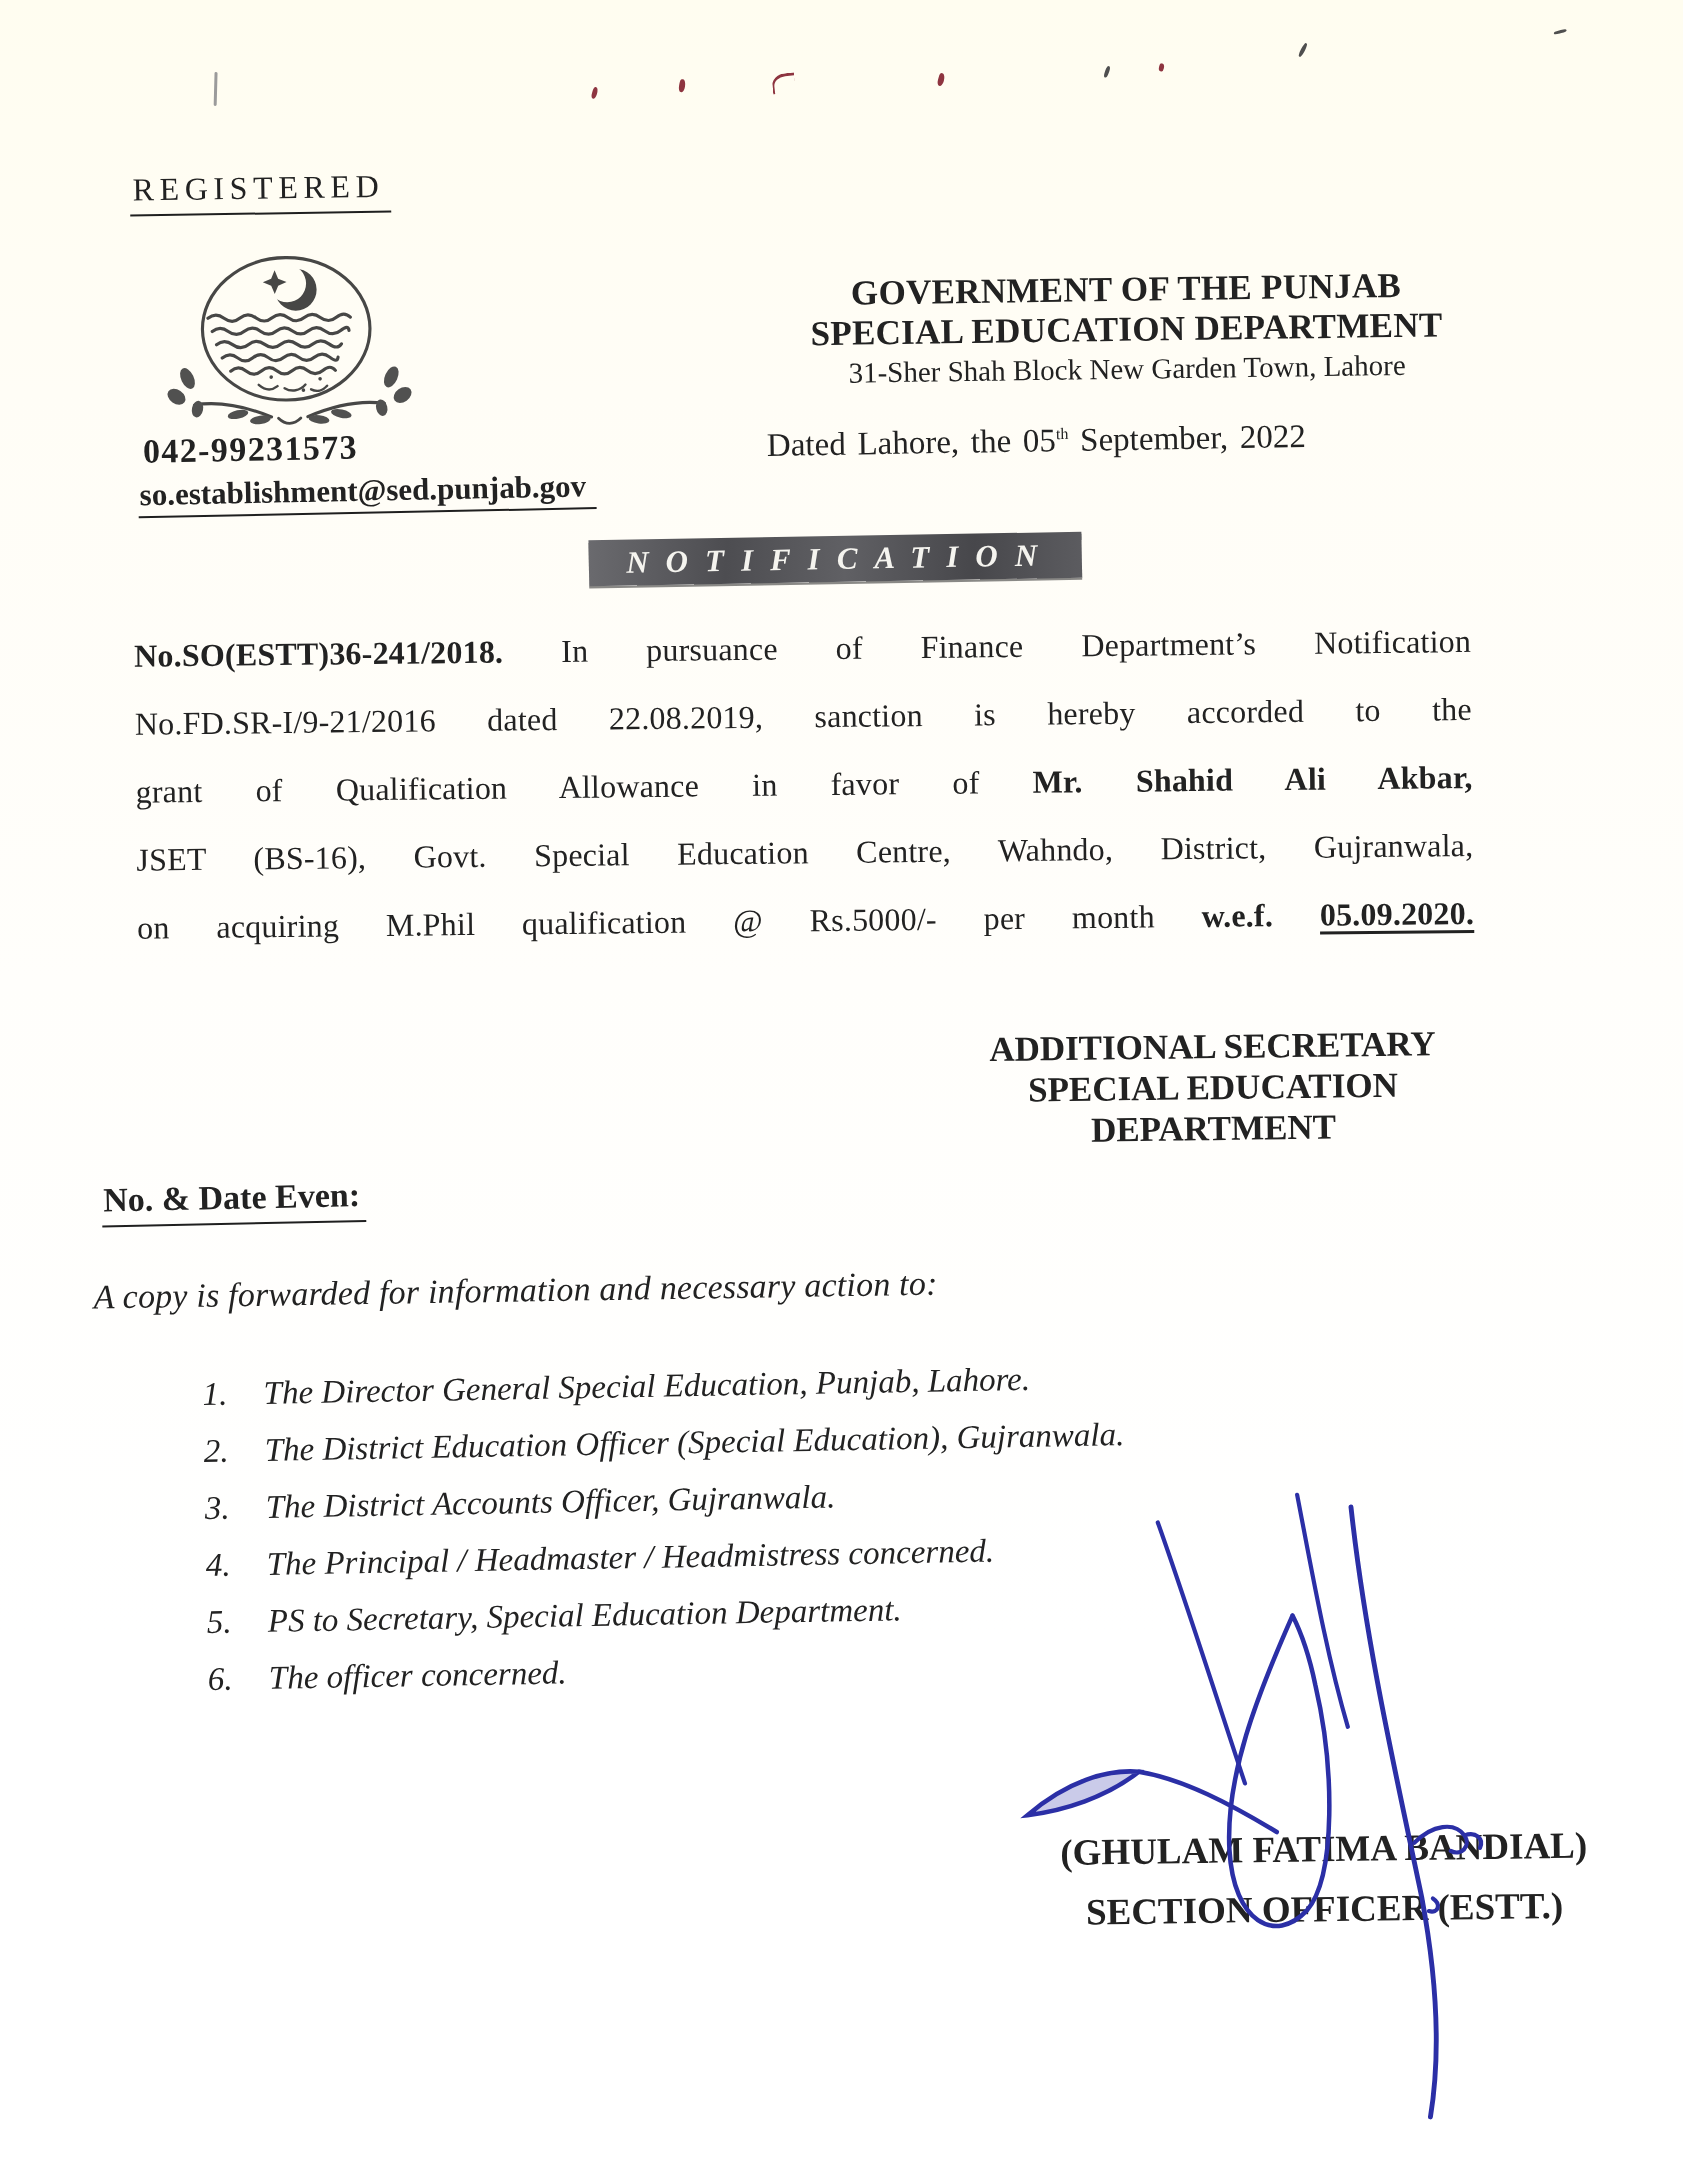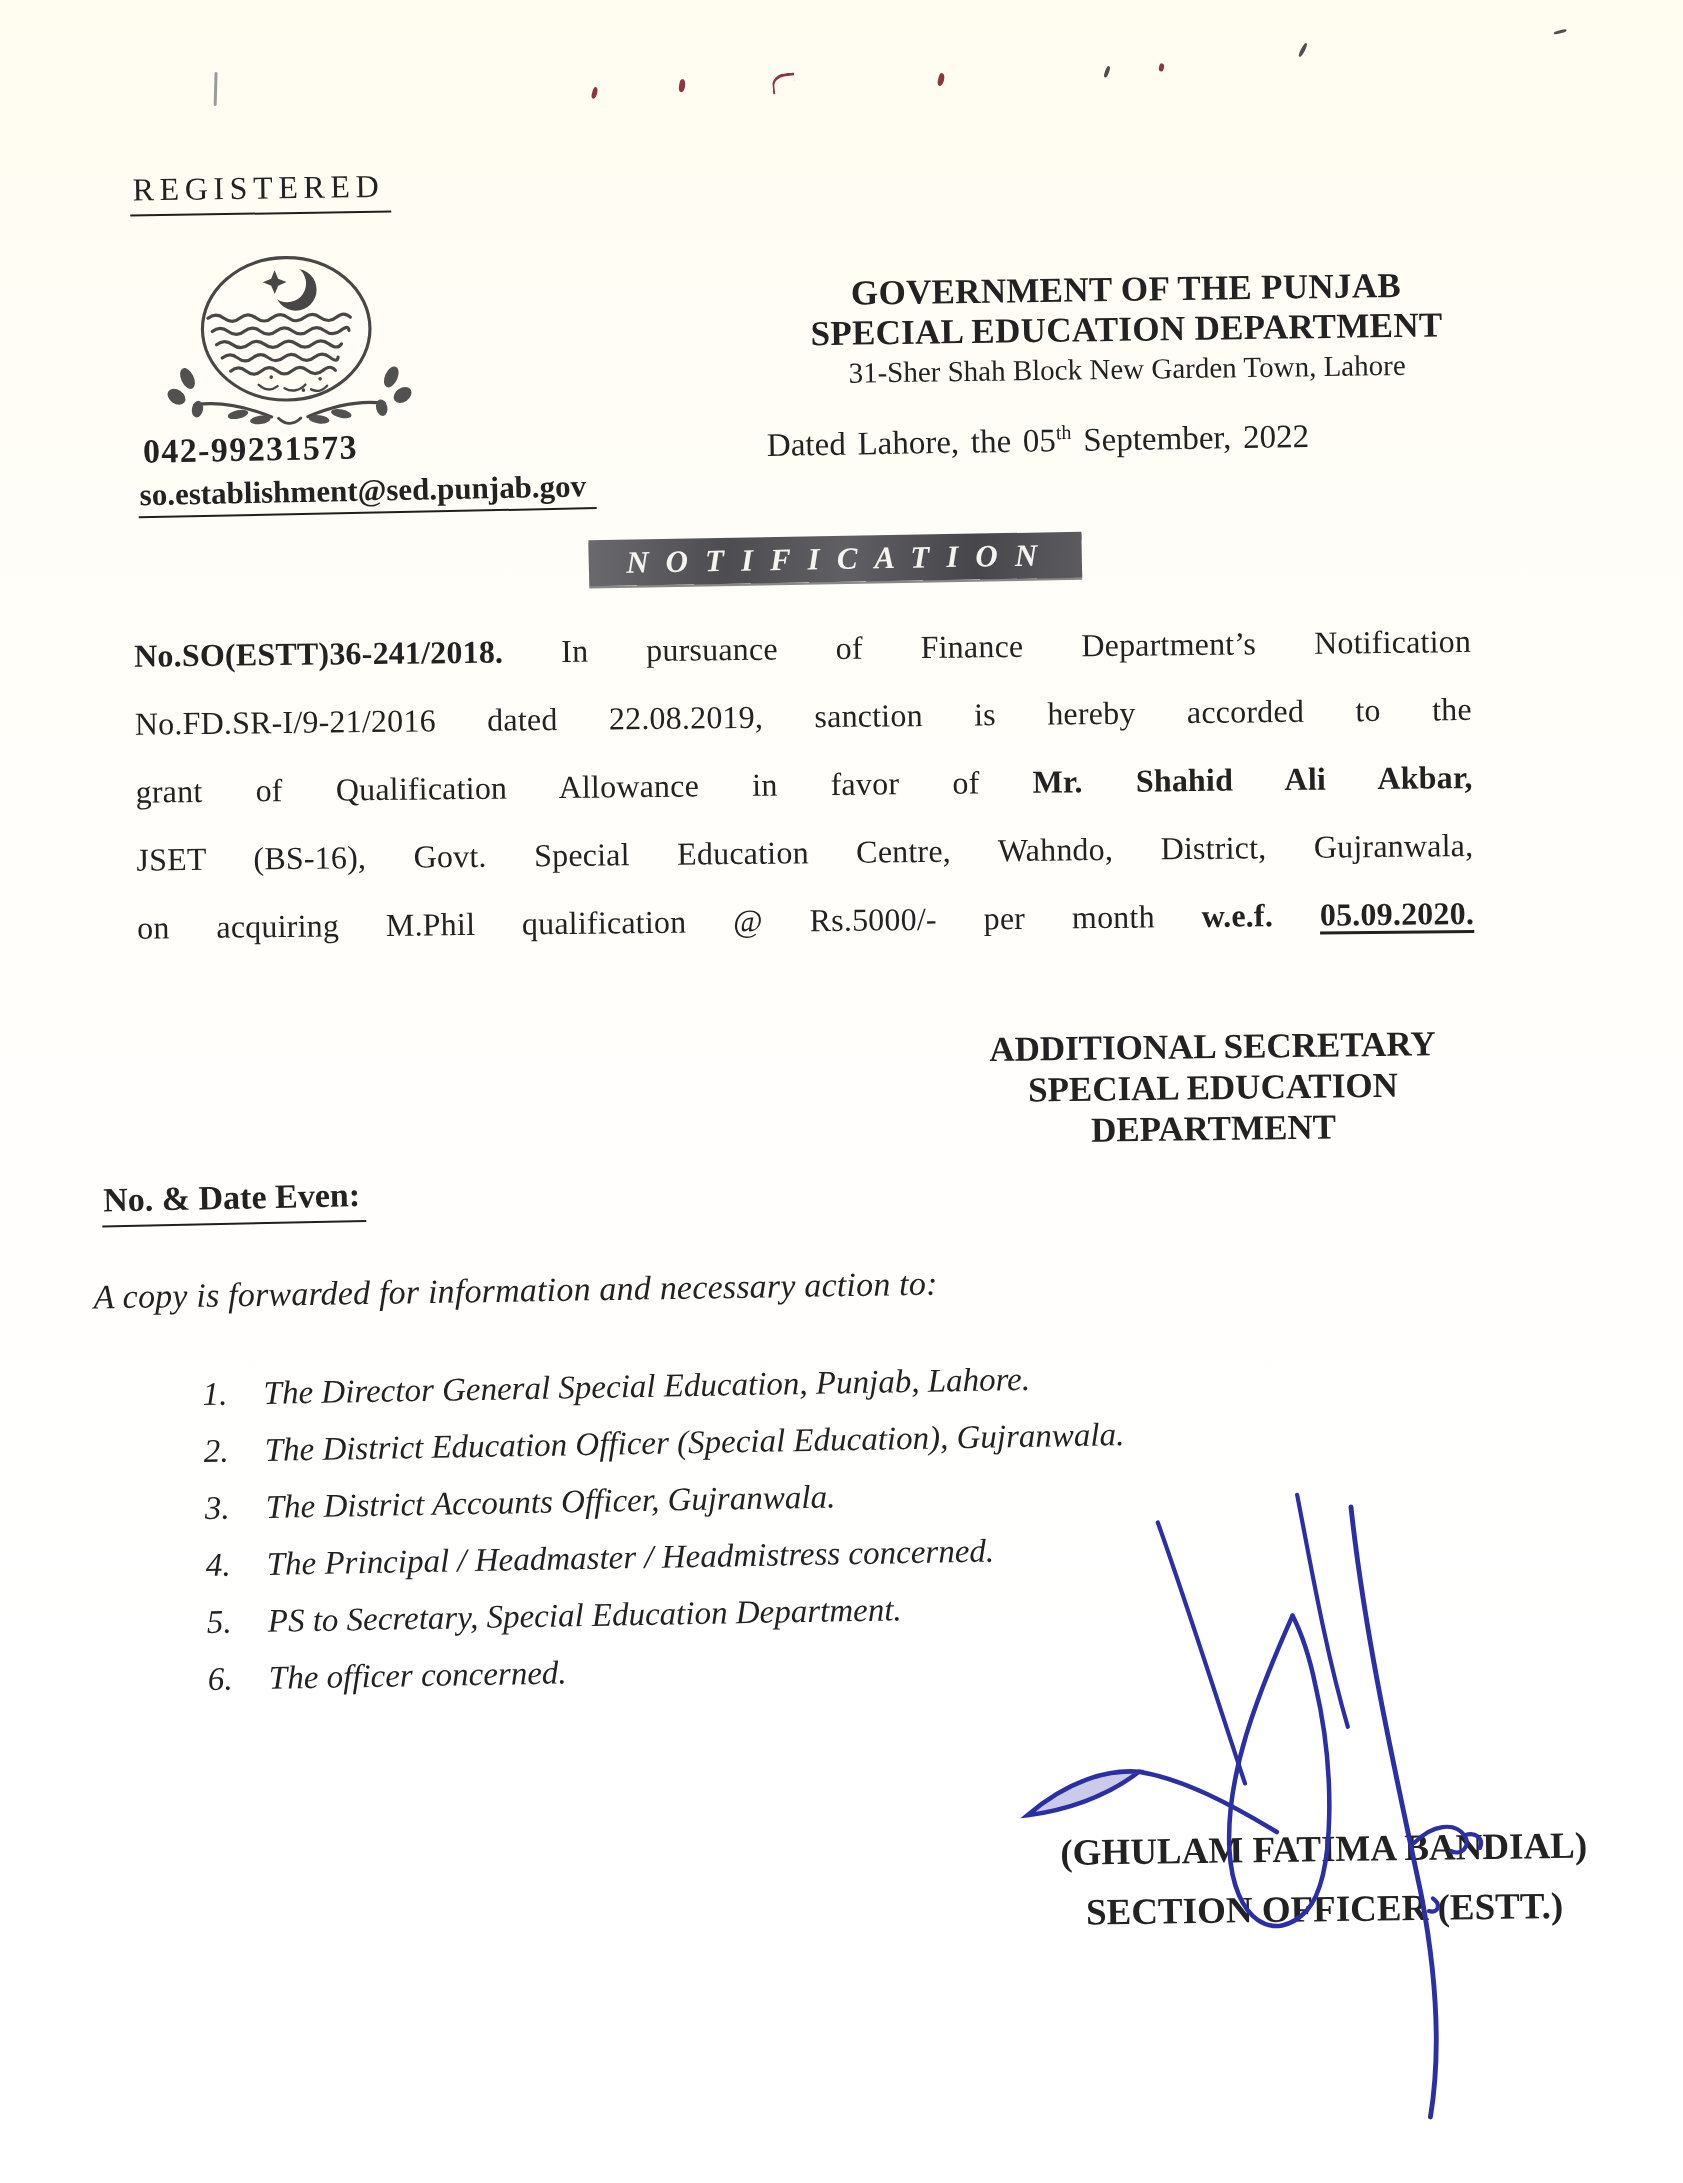--- a/index.html
+++ b/index.html
@@ -36,21 +36,21 @@
   .hdr .org{font-weight:bold;font-size:35px;line-height:40px;letter-spacing:0.3px;}
   .hdr .addr{font-size:29px;line-height:36px;margin-top:1.4px;}
 
   .phone{left:148px;top:426px;font-weight:bold;font-size:34px;letter-spacing:1.4px;transform:rotate(-0.7deg);}
   .email{
     left:144px;top:469px;font-weight:bold;font-size:31px;
     border-bottom:2.8px solid #1f1f1f;padding:0 9.8px 2.8px 1.4px;margin-left:-1.4px;
     transform:rotate(-0.7deg);
   }
   .dateline{left:772px;top:424px;font-size:33px;word-spacing:3.5px;transform:rotate(-0.5deg);}
-  .dateline sup{font-size:20px;vertical-align:super;line-height:0;}
+  .dateline sup{font-size:16px;vertical-align:super;line-height:0;}
 
   
   .banner{
     left:593px;top:536px;width:493px;height:46px;
     background:linear-gradient(93deg,#6a6a6e 0%,#4d4d51 28%,#606064 52%,#47474b 78%,#5c5c60 100%);
     color:var(--banner-text);
     font-size:31px;font-weight:bold;font-style:italic;
     letter-spacing:17px;text-indent:9.8px;
     display:flex;align-items:center;justify-content:center;
     transform:rotate(-0.55deg);

